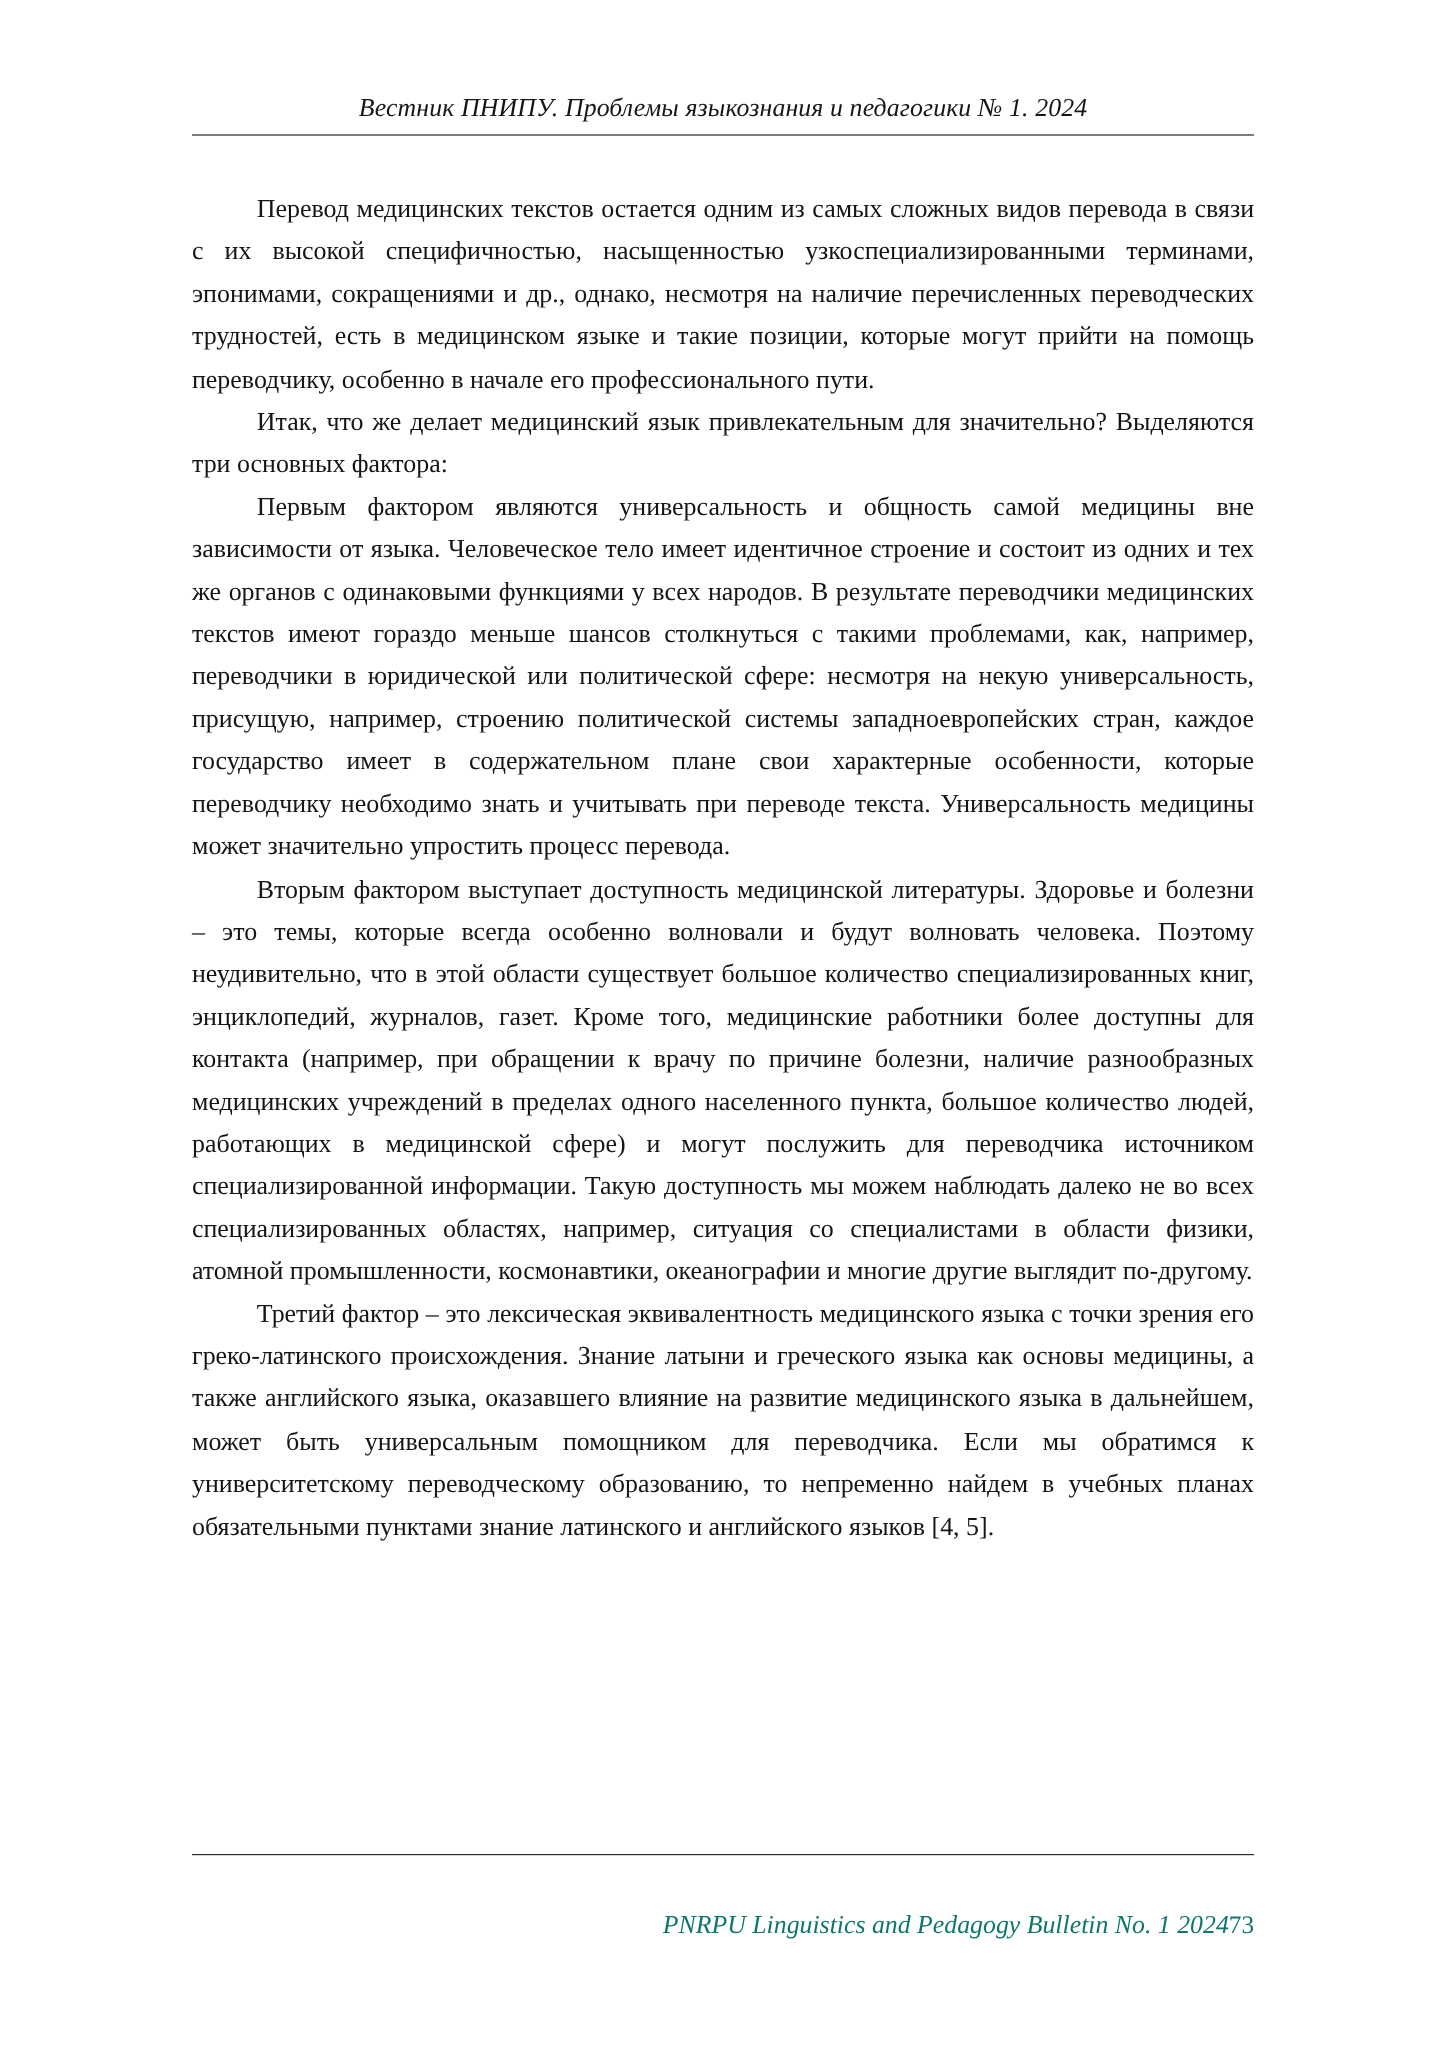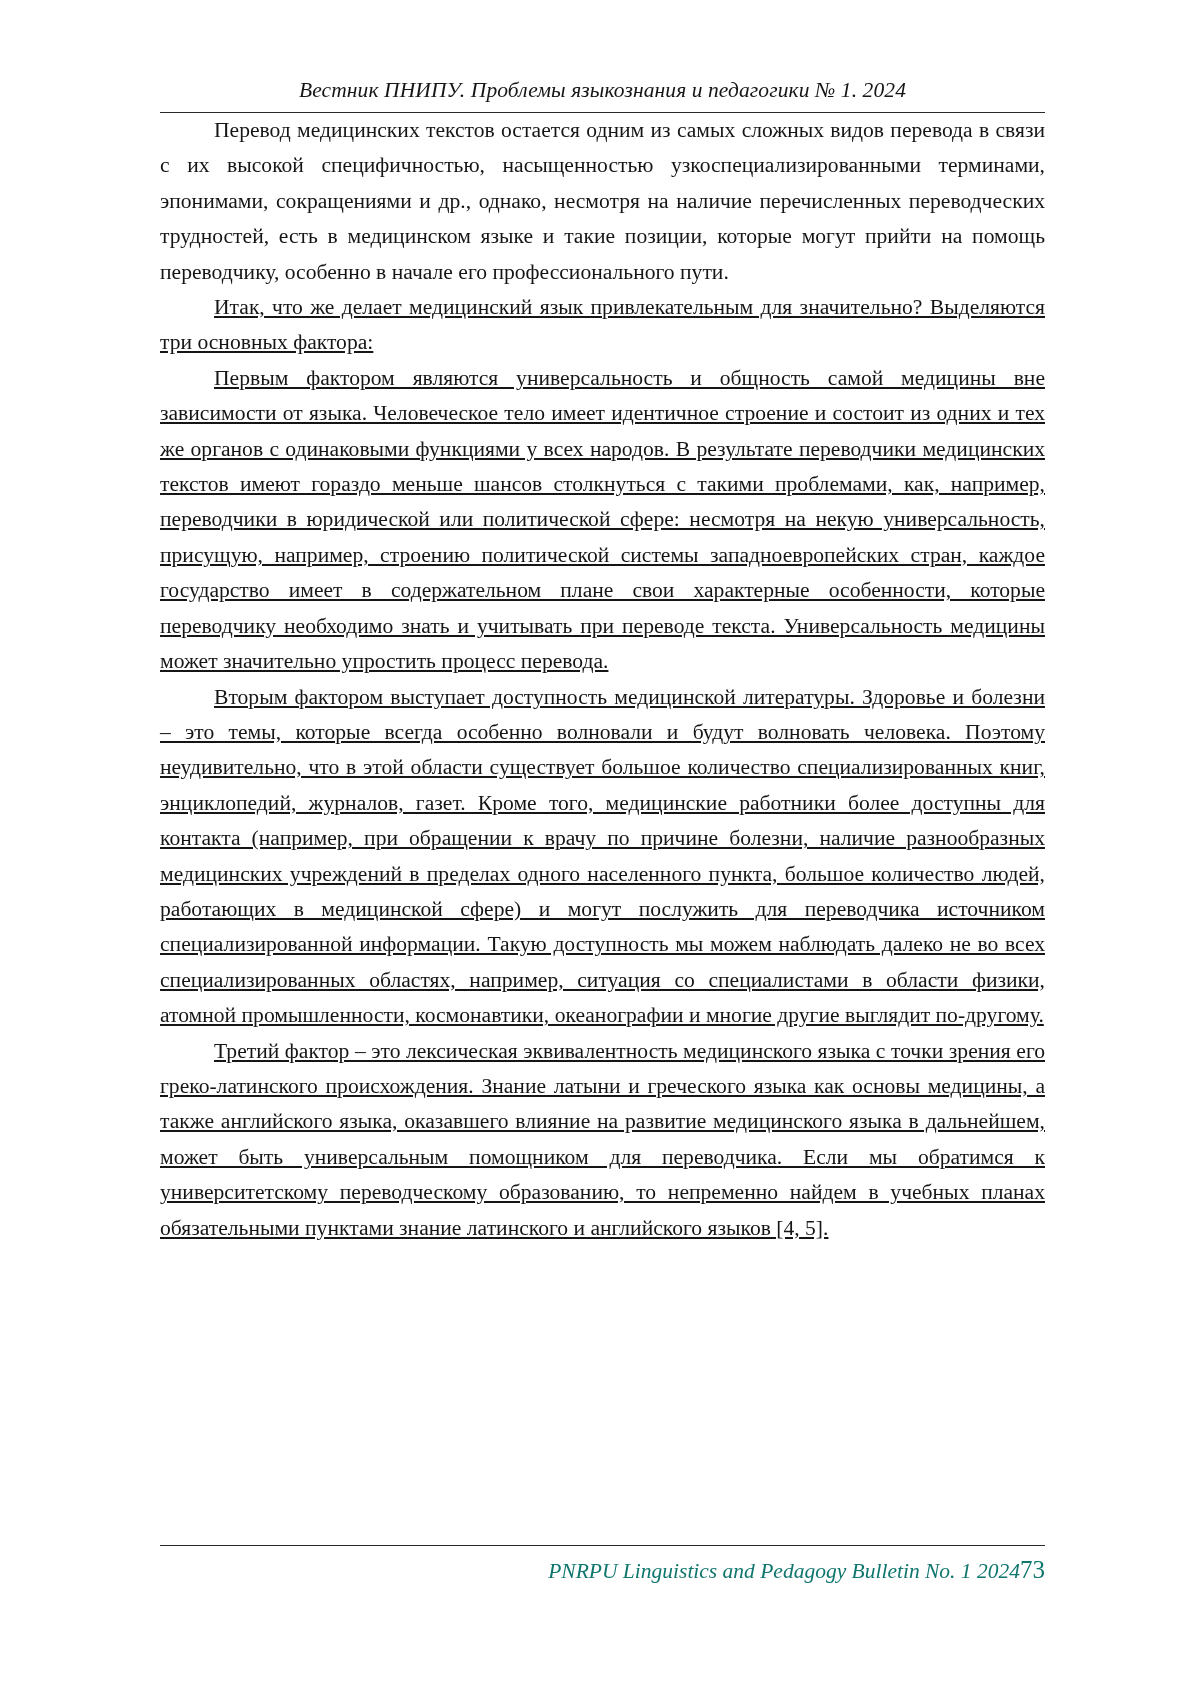--- a/index.html
+++ b/index.html
@@ -42,34 +42,34 @@
     white-space: nowrap;
   }
   .rule {
     margin-top: 9px;
     border-bottom: 1.6px solid #2a2a2a;
     width: 100%;
   }
 
   
   .body-block {
+    margin-top: 44px;
   }
   p.para {
     margin: 0;
     font-size: 21.6px;
     line-height: 35.4px;
     text-align: justify;
     text-justify: inter-word;
     text-indent: 54px;
     hyphens: manual;
     color: #151515;
   }
   p.para + p.para {
     margin-top: 0;
-    text-decoration: underline;
   }
 
   h2.section-heading {
     margin: 27px 0 17px 0;
     font-size: 21.6px;
     line-height: 32px;
     font-weight: bold;
     text-align: center;
     color: #111111;
   }
@@ -92,21 +92,22 @@
     justify-content: flex-end;
     font-size: 21.5px;
     font-style: italic;
     color: #0f766e;
   }
   .footer-left {
     white-space: nowrap;
   }
   .footer-right {
     font-style: normal;
-    font-size: 25px;
+    font-size: 21px;
+    margin-top: 36px;
   }
 </style>
 </head>
 <body>
 
 <div class="page">
 
   <div class="content-column">
 
     <div class="running-head">Вестник ПНИПУ. Проблемы языкознания и педагогики № 1. 2024</div>

